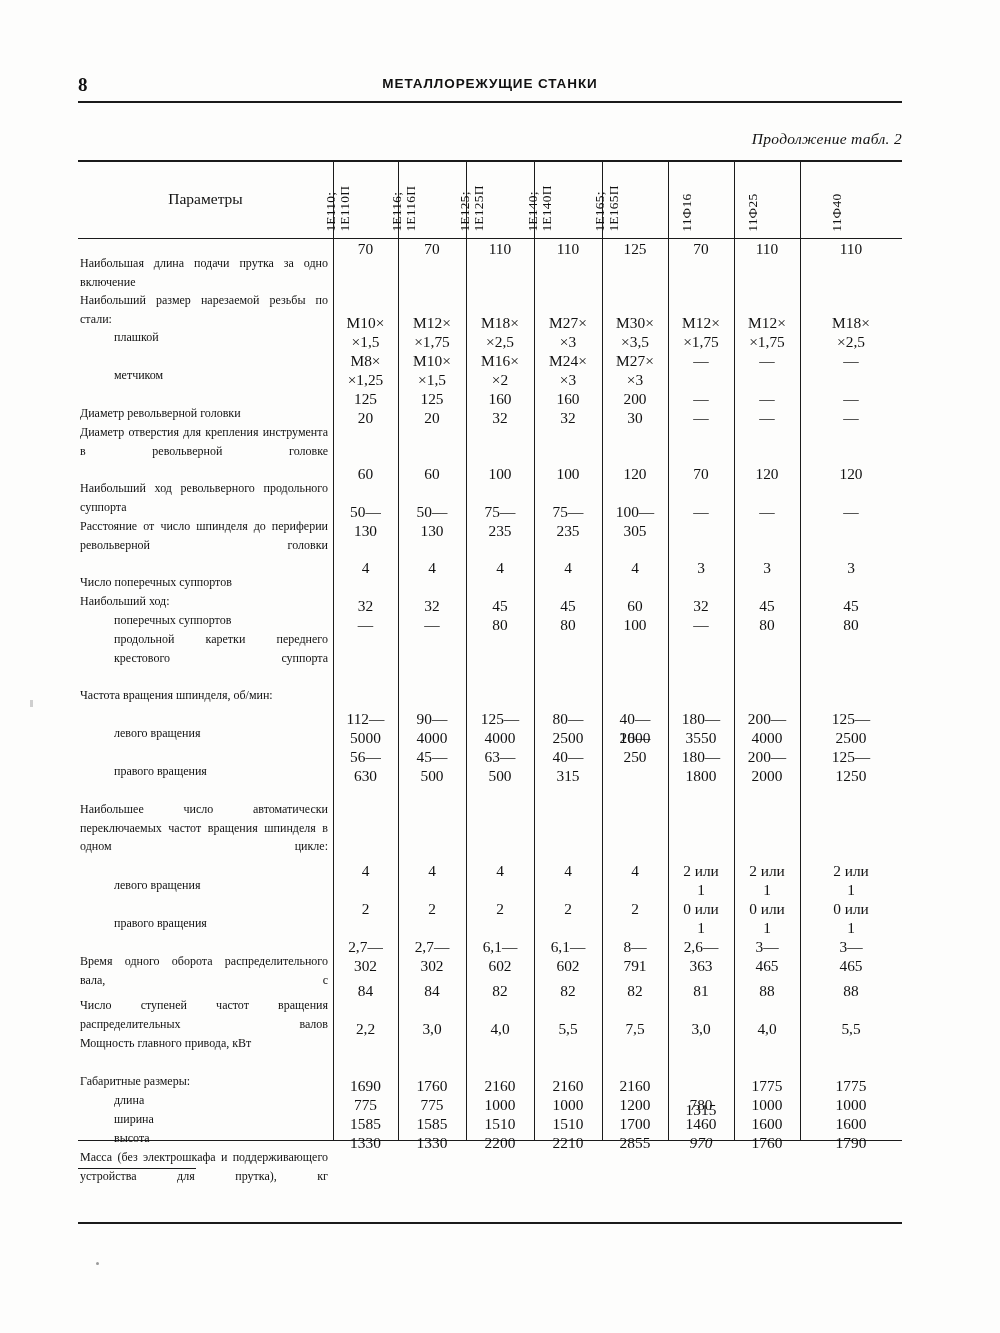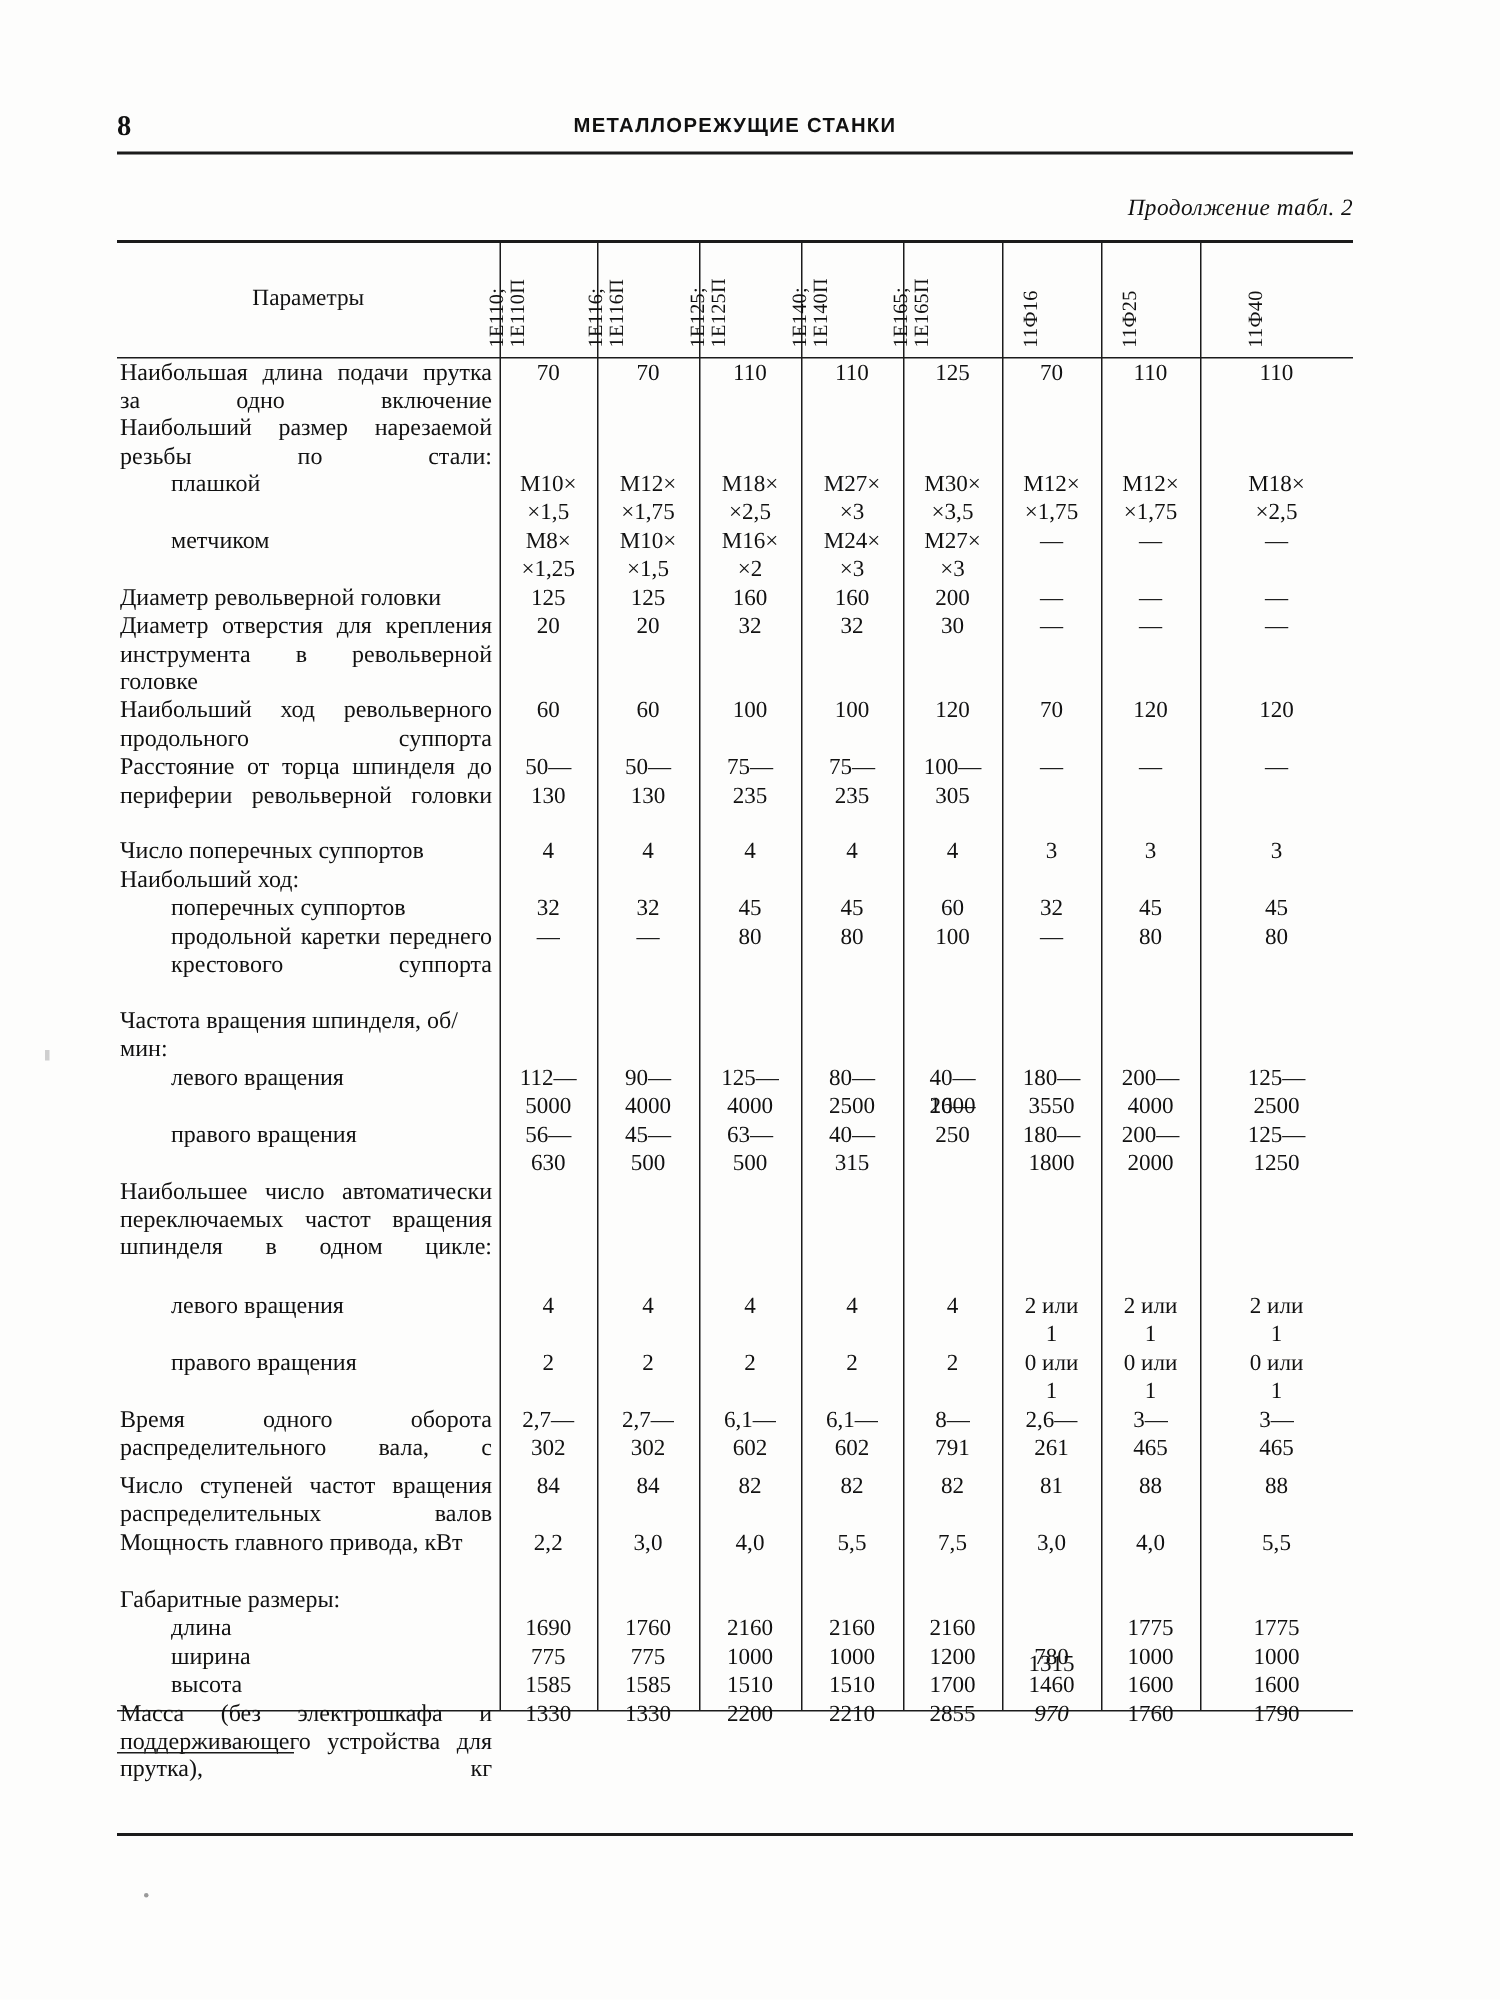--- a/index.html
+++ b/index.html
@@ -84,21 +84,21 @@
 
   
   .body{
     position:absolute;left:0;top:78px;width:824px;height:902px;
   }
   .labels{
     position:absolute;left:0;top:0;width:250px;
   }
   .lab{
     position:absolute;left:2px;width:248px;
-    font-size:16px;line-height:18.6px;
+    font-size:12px;line-height:18.6px;margin-top:14px;
   }
   .lab.just{text-align:justify;text-align-last:justify;}
   .lab.nj{text-align:left;}
   .lab.ind1{left:36px;width:214px;}
   .lab.ind1.just{text-align:justify;text-align-last:justify;}
 
   .cell{
     position:absolute;
     text-align:center;
     font-size:15.4px;line-height:18.6px;
@@ -208,21 +208,21 @@
 
     <div class="body">
       <div class="labels" id="labels">
           <div class="lab just" style="top: 2px;">Наибольшая длина подачи прутка за одно включение</div>
           <div class="lab just" style="top: 39px;">Наибольший размер нарезаемой резьбы по стали:</div>
           <div class="lab nj ind1" style="top: 76px;">плашкой</div>
           <div class="lab nj ind1" style="top: 114px;">метчиком</div>
           <div class="lab nj" style="top: 152px;">Диаметр револьверной головки</div>
           <div class="lab just" style="top: 171px;">Диаметр отверстия для крепления инструмента в револьверной головке</div>
           <div class="lab just" style="top: 227px;">Наибольший ход револьверного продольного суппорта</div>
-          <div class="lab just" style="top: 265px;">Расстояние от торца шпинделя до периферии револьверной головки</div>
+          <div class="lab just" style="top: 265px;">Расстояние от число шпинделя до периферии револьверной головки</div>
           <div class="lab nj" style="top: 321px;">Число поперечных суппортов</div>
           <div class="lab nj" style="top: 340px;">Наибольший ход:</div>
           <div class="lab nj ind1" style="top: 359px;">поперечных суппортов</div>
           <div class="lab just ind1" style="top: 378px;">продольной каретки переднего крестового суппорта</div>
           <div class="lab nj" style="top: 434px;">Частота вращения шпинделя, об/мин:</div>
           <div class="lab nj ind1" style="top: 472px;">левого вращения</div>
           <div class="lab nj ind1" style="top: 510px;">правого вращения</div>
           <div class="lab just" style="top: 548px;">Наибольшее число автоматически переключаемых частот вращения шпинделя в одном цикле:</div>
           <div class="lab nj ind1" style="top: 624px;">левого вращения</div>
           <div class="lab nj ind1" style="top: 662px;">правого вращения</div>
@@ -627,21 +627,21 @@
           <div class="cell" style="left: 456px; width: 68px; top: 700px;">
             <span class="l2">6,1—</span>
             <span class="l2">602</span>
           </div>
           <div class="cell" style="left: 524px; width: 66px; top: 700px;">
             <span class="l2">8—</span>
             <span class="l2">791</span>
           </div>
           <div class="cell" style="left: 590px; width: 66px; top: 700px; font-family: Liberation Serif, serif;">
             <span class="l2">2,6—</span>
-            <span class="l2">261</span>
+            <span class="l2">363</span>
           </div>
           <div class="cell" style="left: 656px; width: 66px; top: 700px;">
             <span class="l2">3—</span>
             <span class="l2">465</span>
           </div>
           <div class="cell" style="left: 722px; width: 102px; top: 700px;">
             <span class="l2">3—</span>
             <span class="l2">465</span>
           </div>
           <div class="cell" style="left: 255px; width: 65px; top: 744px;">

